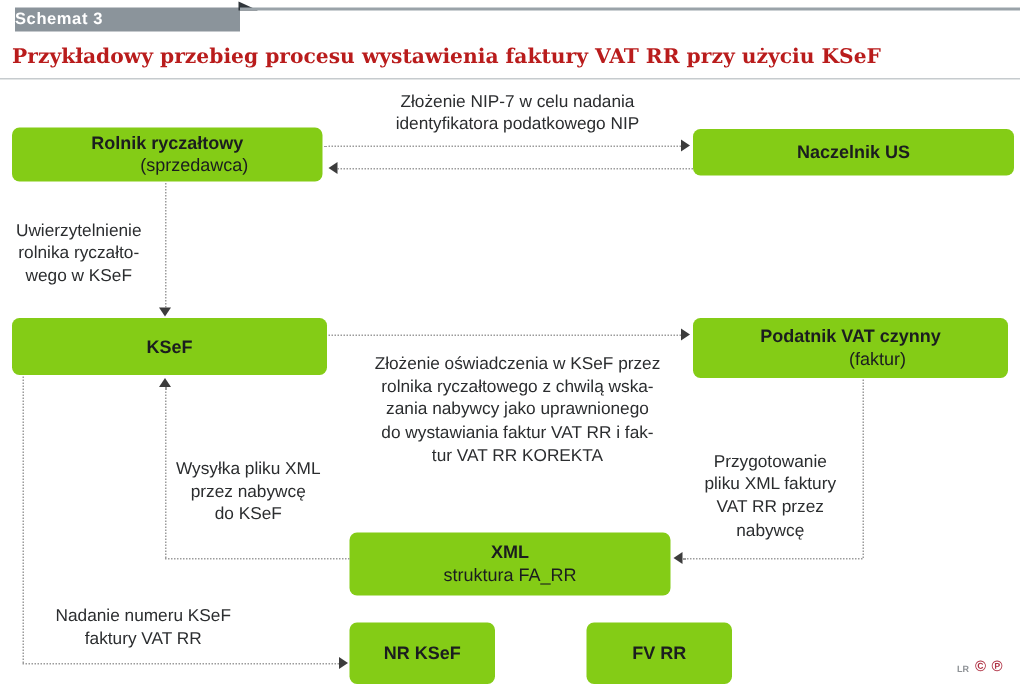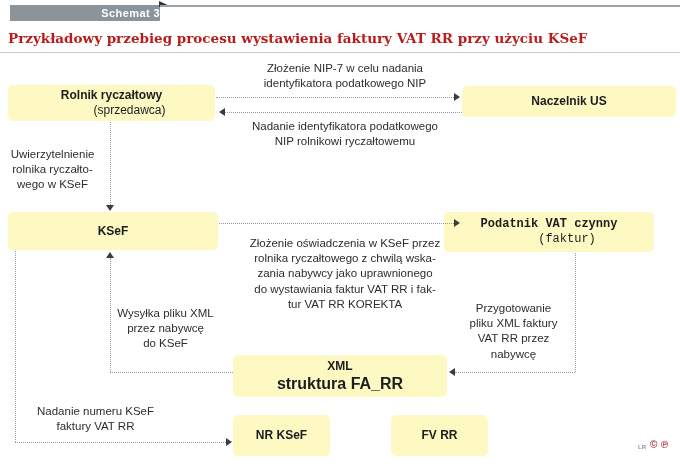--- a/index.html
+++ b/index.html
@@ -4,41 +4,41 @@
 <style>
   html,body{margin:0;padding:0;background:#ffffff;}
   #stage{
     position:relative;width:680px;height:465px;background:#ffffff;overflow:hidden;
     font-family:"Liberation Sans",sans-serif;color:#232527;
   }
   
   .badge{
     position:absolute;left:10px;top:5px;width:150px;height:16px;
     background:#8b949b;color:#ffffff;font-size:11px;font-weight:bold;
-    text-align:right;line-height:16px;letter-spacing:.4px;
+    text-align:left;line-height:16px;letter-spacing:.4px;
   }
   .badge-fold{
     position:absolute;left:159px;top:1px;width:0;height:0;
     border-bottom:6px solid #2f353a;border-right:13px solid transparent;
   }
   .top-line{position:absolute;left:160px;top:5px;width:520px;height:2px;background:#9aa3a9;}
   .page-title{
     position:absolute;left:8px;top:30px;width:668px;
     font-family:"DejaVu Serif",serif;font-weight:bold;font-size:13.5px;color:#b91c1c;
   }
   .title-rule{position:absolute;left:0;top:52px;width:680px;height:1px;background:#c6cbce;}
   
   .node{
-    position:absolute;background:#fef9c3;border-radius:5px;
+    position:absolute;background:#84cc16;border-radius:5px;
     display:flex;flex-direction:column;align-items:center;justify-content:center;
     color:#1b1d1f;line-height:1.25;
   }
   .node .t{font-weight:bold;font-size:12px;}
   .node .s{font-size:12px;margin-left:36px;}
-  .node .sb{font-weight:bold;font-size:16px;}
+  .node .sb{font-weight:normal;font-size:12px;}
   
   .lbl{
     position:absolute;font-size:11.5px;color:#2b2d2f;text-align:center;
     white-space:pre-line;line-height:1.32;
   }
   
   .dot-h{position:absolute;height:0;border-top:1px dotted #9b9b9b;}
   .dot-v{position:absolute;width:0;border-left:1px dotted #9b9b9b;}
   .arr{position:absolute;width:0;height:0;}
   .arr.r{border-top:4px solid transparent;border-bottom:4px solid transparent;border-left:6px solid #3c3c3c;}
@@ -66,42 +66,40 @@
   </div>
 
   <div class="node" style="left:462px;top:86px;width:214px;height:31px;">
     <div class="t">Naczelnik US</div>
   </div>
 
   <div class="node" style="left:8px;top:212px;width:210px;height:38px;">
     <div class="t">KSeF</div>
   </div>
 
-  <div class="node" style="left:444px;top:212px;width:210px;height:40px;font-family:Liberation Mono, monospace;">
+  <div class="node" style="left:462px;top:212px;width:210px;height:40px;">
     <div class="t">Podatnik VAT czynny</div>
     <div class="s">(faktur)</div>
   </div>
 
   <div class="node" style="left:233px;top:355px;width:214px;height:42px;">
     <div class="t">XML</div>
     <div class="sb">struktura FA_RR</div>
   </div>
 
   <div class="node" style="left:233px;top:415px;width:97px;height:41px;">
     <div class="t">NR KSeF</div>
   </div>
 
   <div class="node" style="left:348px;top:415px;width:97px;height:41px;margin-left:43px;">
     <div class="t">FV RR</div>
   </div>
 
   <div class="lbl" style="left:220px;top:61px;width:250px;">Złożenie NIP-7 w celu nadania
 identyfikatora podatkowego NIP</div>
-  <div class="lbl" style="left:220px;top:119px;width:250px;">Nadanie identyfikatora podatkowego
-NIP rolnikowi ryczałtowemu</div>
   <div class="lbl" style="left:0px;top:147px;width:105px;">Uwierzytelnienie
 rolnika ryczałto-
 wego w KSeF</div>
   <div class="lbl" style="left:220px;top:236px;width:250px;">Złożenie oświadczenia w KSeF przez
 rolnika ryczałtowego z chwilą wska-
 zania nabywcy jako uprawnionego
 do wystawiania faktur VAT RR i fak-
 tur VAT RR KOREKTA</div>
   <div class="lbl" style="left:113px;top:306px;width:105px;">Wysyłka pliku XML
 przez nabywcę

